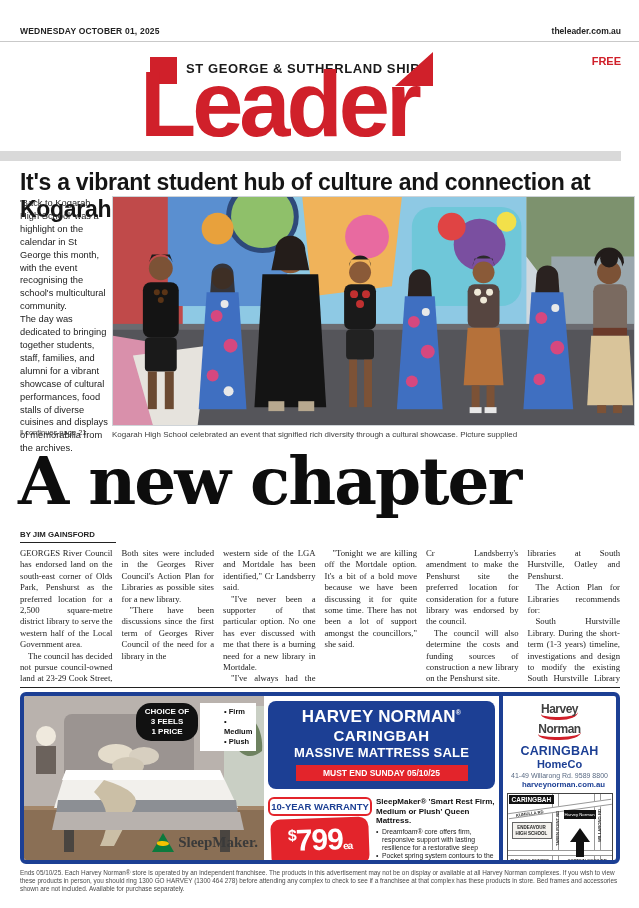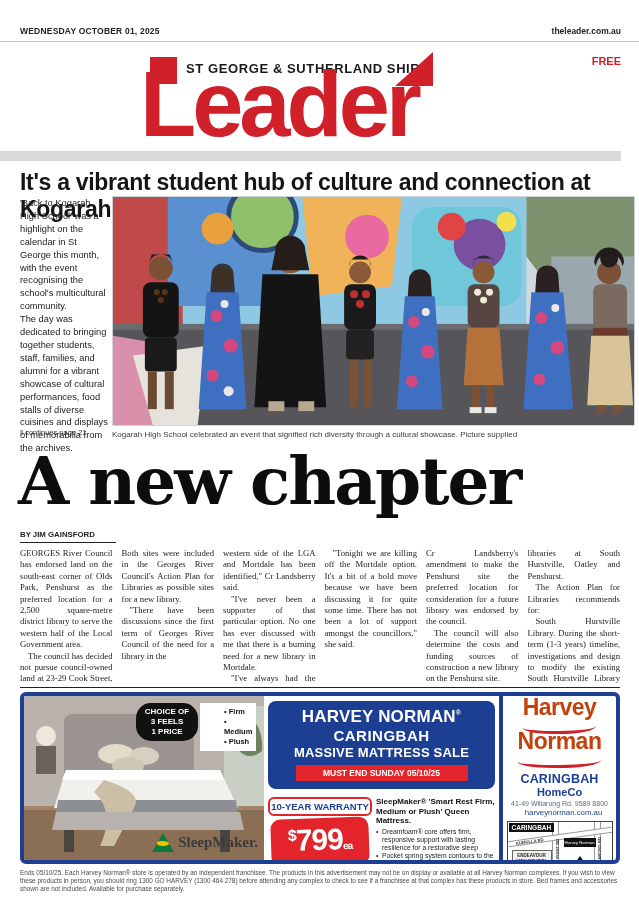--- a/index.html
+++ b/index.html
@@ -67,25 +67,25 @@
   .price-main .cur { font-size:16px; vertical-align:10px; }
   .price-main .ea { font-size:10px; font-weight:bold; }
   .mid-desc { flex:1; }
   .prod-title { font-size:8px; font-weight:bold; line-height:9.5px; color:#111; }
   .bullets { margin-top:2px; }
   .bullets li { list-style:none; font-size:6.8px; line-height:8.2px; color:#222; padding-left:6px; position:relative; }
   .bullets li::before { content:"•"; position:absolute; left:0; }
 
   .ad-right { position:relative; flex:1; border-left:4px solid #1c3f94; padding-top:4px; text-align:center; }
   .hn-logo { line-height:15px; }
-  .hn-word { display:inline-block; font-size:23px; font-weight:bold; letter-spacing:-.5px; color:#c2410c; border-bottom:3px solid #d0202a; border-radius:0 0 50% 40%/0 0 8px 6px; padding-bottom:16px; }
+  .hn-word { display:inline-block; font-size:12px; font-weight:bold; letter-spacing:-.5px; color:#404040; border-bottom:3px solid #d0202a; border-radius:0 0 50% 40%/0 0 8px 6px; padding-bottom:0; }
   .hn-name { margin-top:4px; font-size:12.5px; font-weight:bold; color:#1c3f94; letter-spacing:.2px; }
   .hn-sub { font-size:11px; font-weight:bold; color:#1c3f94; }
   .hn-addr { margin-top:2px; font-size:7px; color:#5a6b84; }
-  .hn-site { font-size:7.8px; font-weight:normal; color:#1c3f94; text-decoration:none; display:block; margin-top:1px;padding-left:8px; }
+  .hn-site { font-size:7.8px; font-weight:bold; color:#1c3f94; text-decoration:none; display:block; margin-top:1px;padding-left:8px; }
   .map { position:relative; margin:4px auto 0; width:106px; height:84px; border:1px solid #444; background:#fff; overflow:hidden; }
   .map .road-v { position:absolute; top:0; bottom:0; width:7px; background:#fff; border-left:1px solid #999; border-right:1px solid #999; }
   .map .road-h { position:absolute; left:0; right:0; height:6px; background:#fff; border-top:1px solid #999; border-bottom:1px solid #999; }
   .map-title { position:absolute; top:1px; left:1px; background:#111; color:#fff; font-size:6.5px; font-weight:bold; padding:1px 3px; }
   .map-school { position:absolute; top:28px; left:4px; width:40px; border:1px solid #666; font-size:4.5px; font-weight:bold; text-align:center; line-height:5.5px; padding:2px 0; color:#222; background:#f4f2ee; }
   .map-store { position:absolute; top:16px; left:56px; width:32px; background:#111; color:#fff; font-size:4.3px; line-height:5px; text-align:center; padding:2px 0; }
   .map-arrow { position:absolute; top:34px; left:62px; width:0; height:0; border-left:10px solid transparent; border-right:10px solid transparent; border-bottom:14px solid #111; }
   .map-arrow-stem { position:absolute; top:47px; left:68px; width:8px; height:16px; background:#111; }
   .map-lbl { position:absolute; font-size:4.2px; font-weight:bold; color:#333; white-space:nowrap; }
   .map-lbl.vert { transform:rotate(-90deg); transform-origin:left top; }

